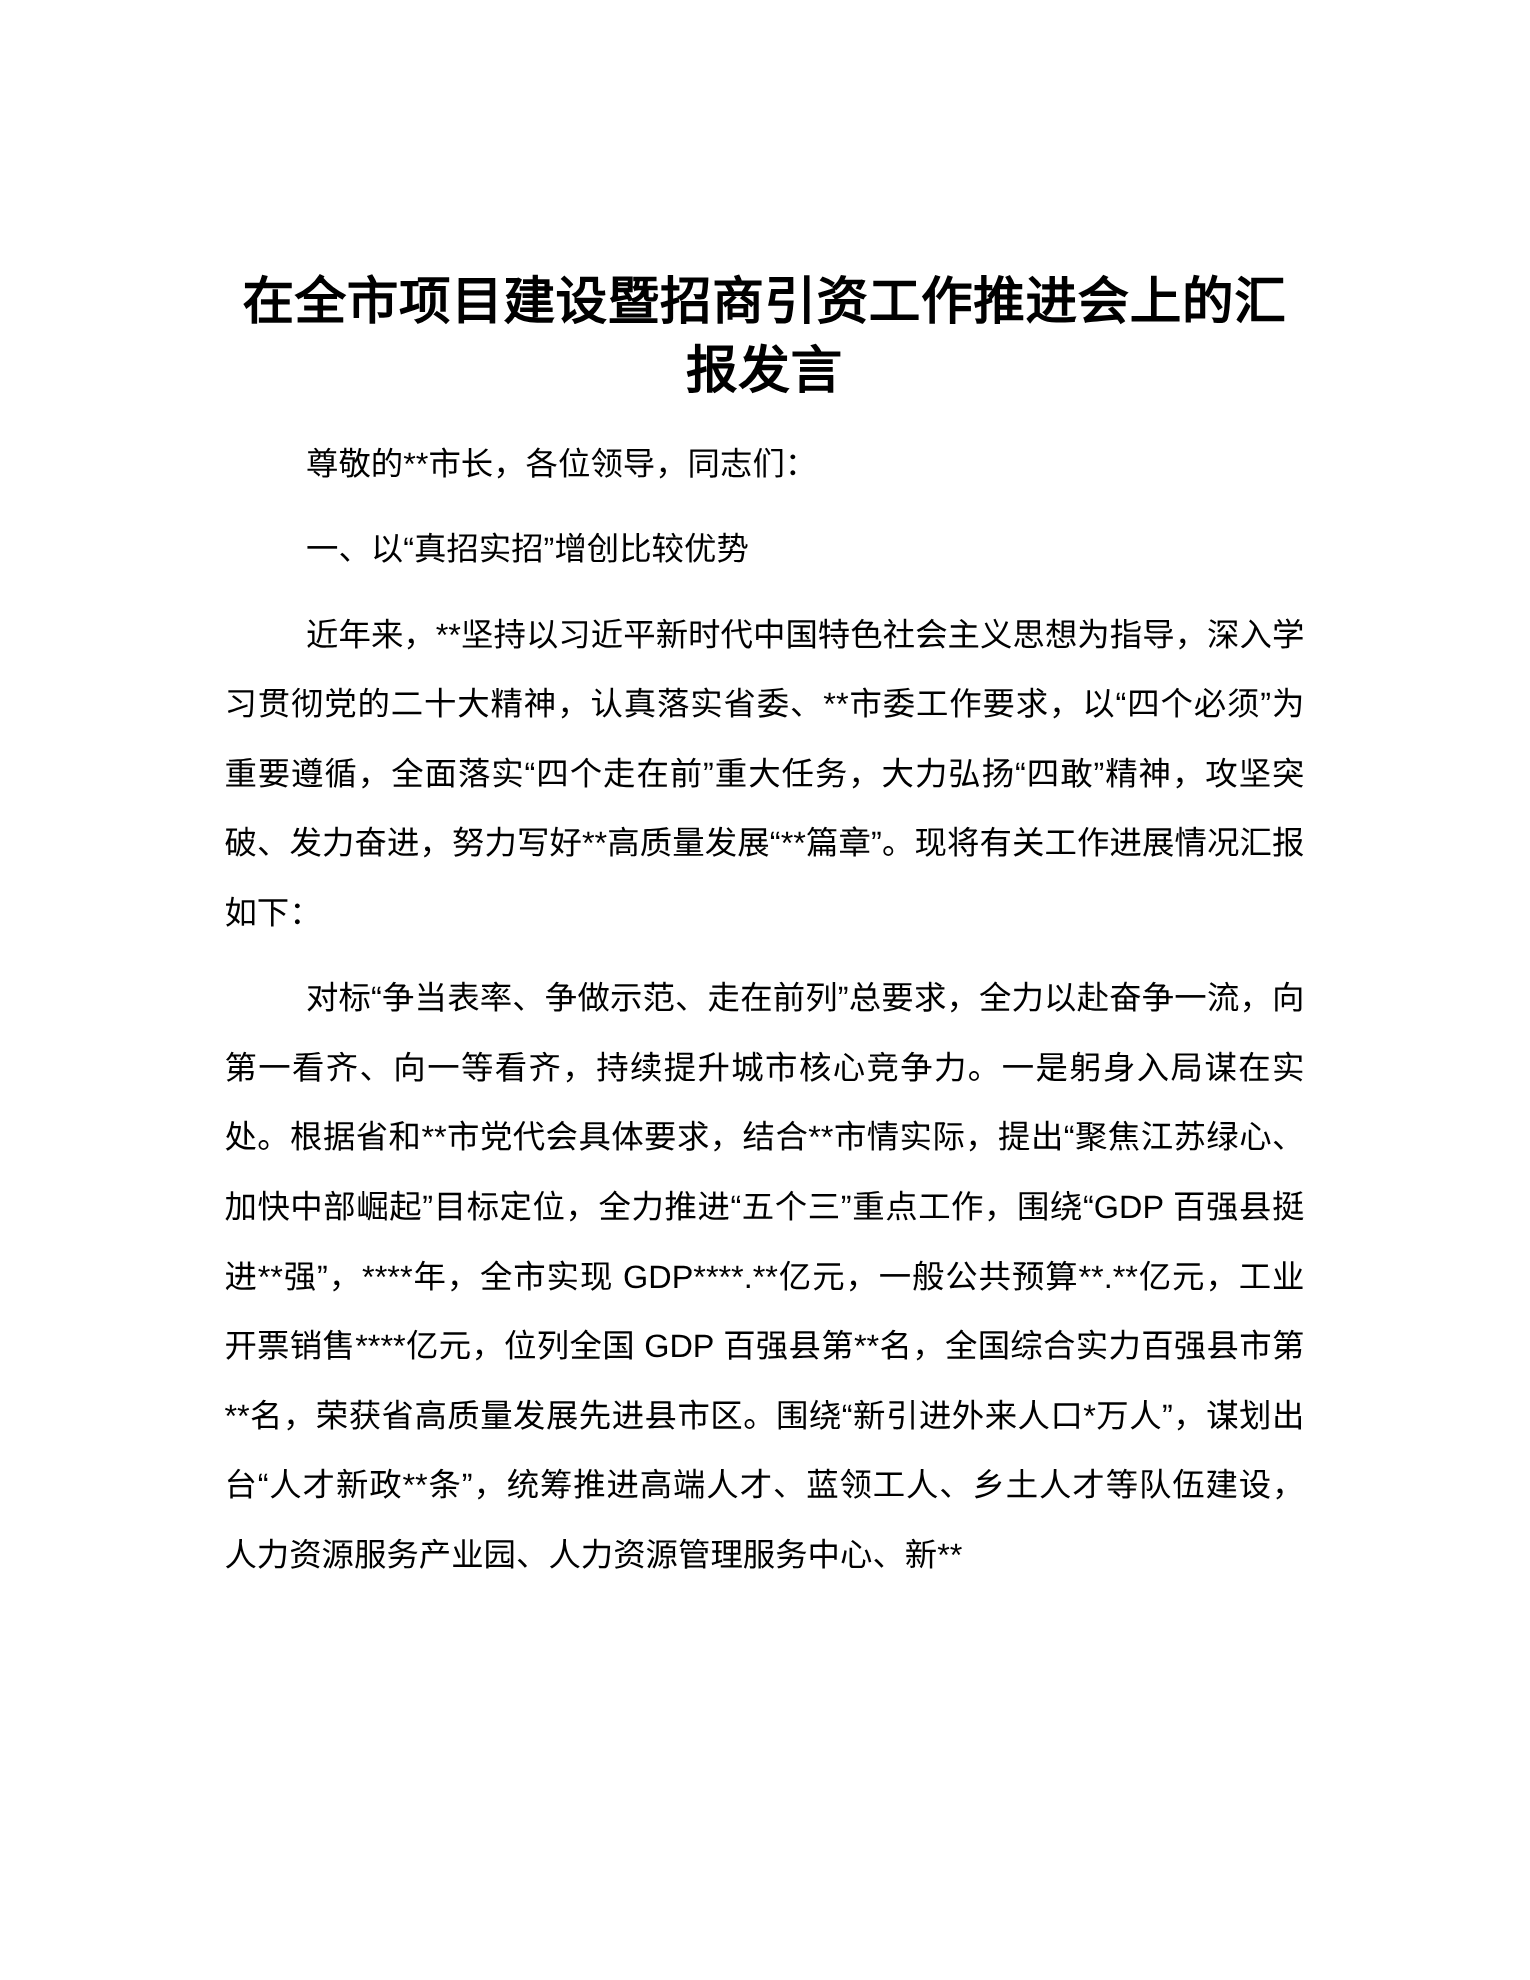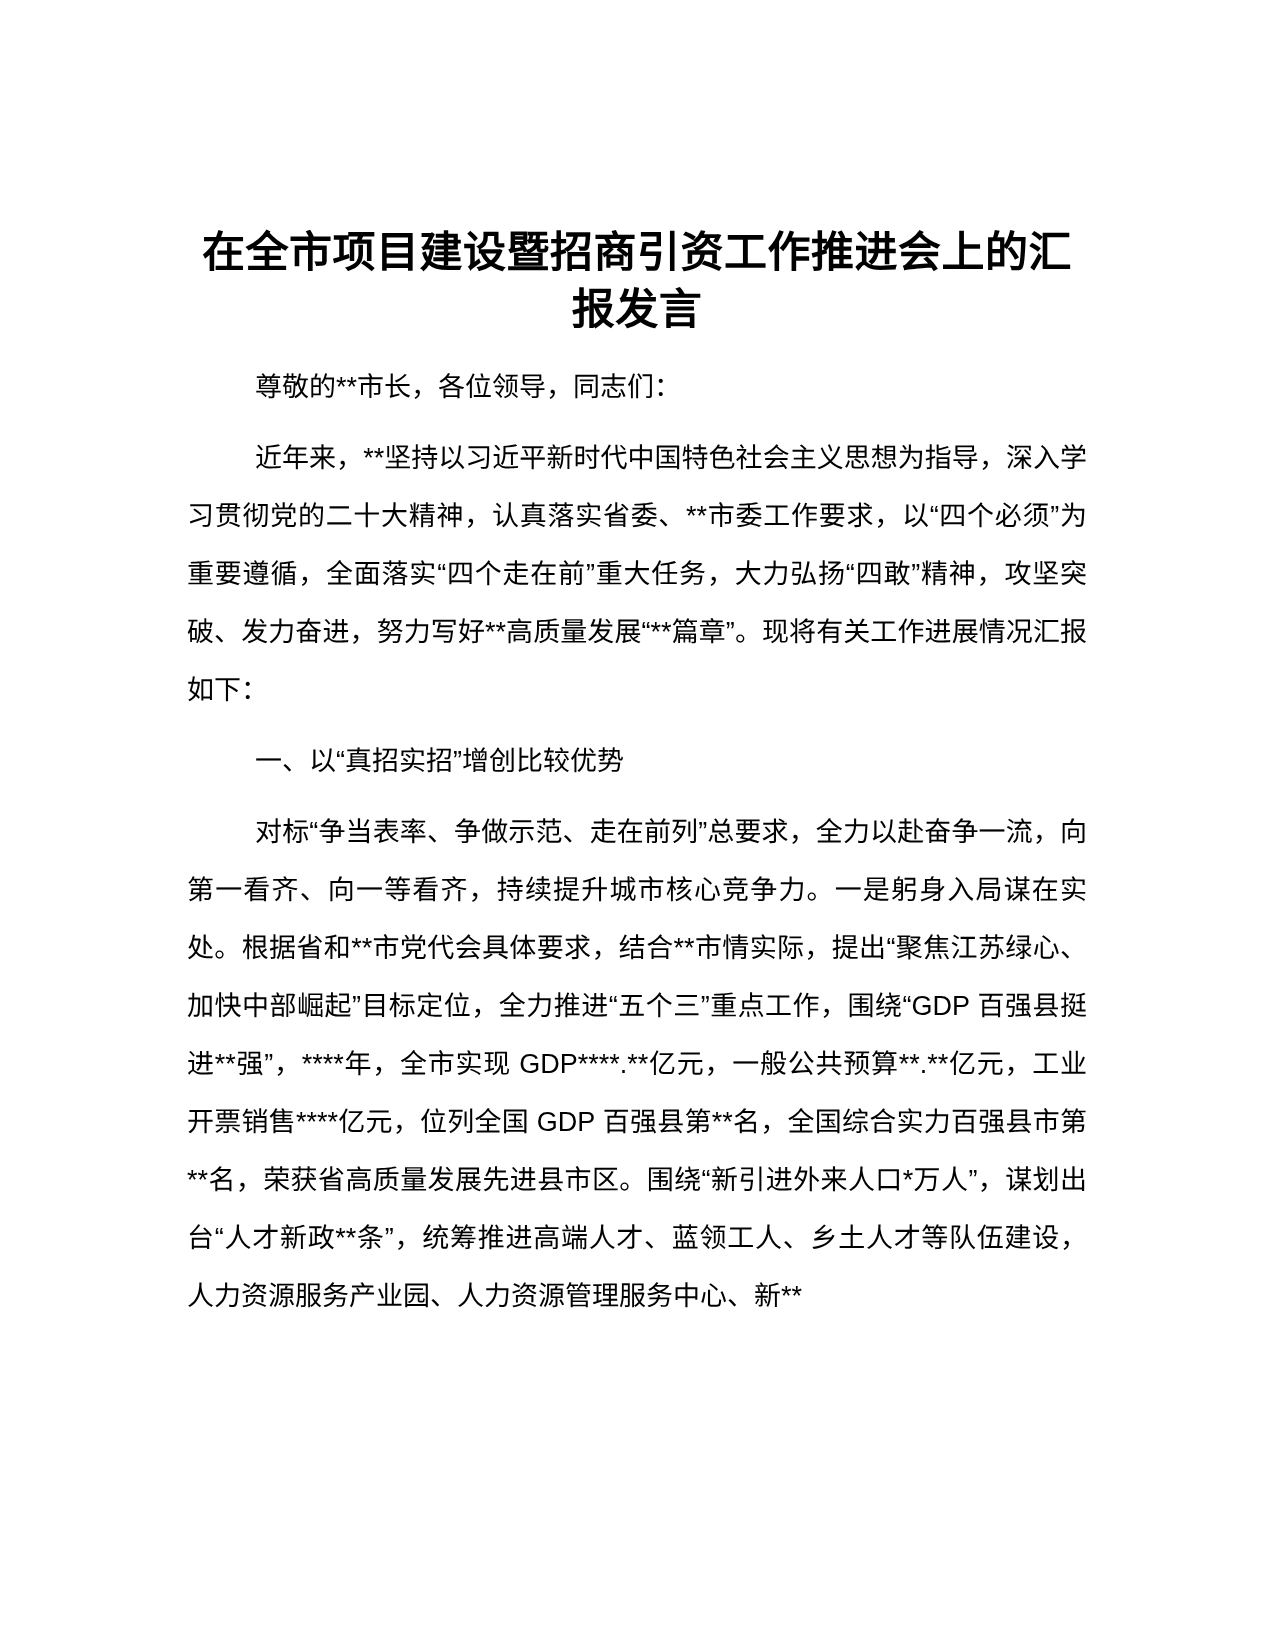--- a/index.html
+++ b/index.html
@@ -37,18 +37,18 @@
   }
 </style>
 </head>
 <body>
 
 <div class="page">
   <h1 class="doc-title">在全市项目建设暨招商引资工作推进会上的汇报发言</h1>
 
   <p class="para">尊敬的**市长，各位领导，同志们：</p>
 
+  <p class="para">一、以“真招实招”增创比较优势</p>
+
   <p class="para">近年来，**坚持以习近平新时代中国特色社会主义思想为指导，深入学习贯彻党的二十大精神，认真落实省委、**市委工作要求，以“四个必须”为重要遵循，全面落实“四个走在前”重大任务，大力弘扬“四敢”精神，攻坚突破、发力奋进，努力写好**高质量发展“**篇章”。现将有关工作进展情况汇报如下：</p>
-
-  <p class="para">一、以“真招实招”增创比较优势</p>
 
   <p class="para">对标“争当表率、争做示范、走在前列”总要求，全力以赴奋争一流，向第一看齐、向一等看齐，持续提升城市核心竞争力。一是躬身入局谋在实处。根据省和**市党代会具体要求，结合**市情实际，提出“聚焦江苏绿心、加快中部崛起”目标定位，全力推进“五个三”重点工作，围绕“GDP 百强县挺进**强”，****年，全市实现 GDP****.**亿元，一般公共预算**.**亿元，工业开票销售****亿元，位列全国 GDP 百强县第**名，全国综合实力百强县市第**名，荣获省高质量发展先进县市区。围绕“新引进外来人口*万人”，谋划出台“人才新政**条”，统筹推进高端人才、蓝领工人、乡土人才等队伍建设，人力资源服务产业园、人力资源管理服务中心、新**</p>
 </div>
 
 </body></html>

